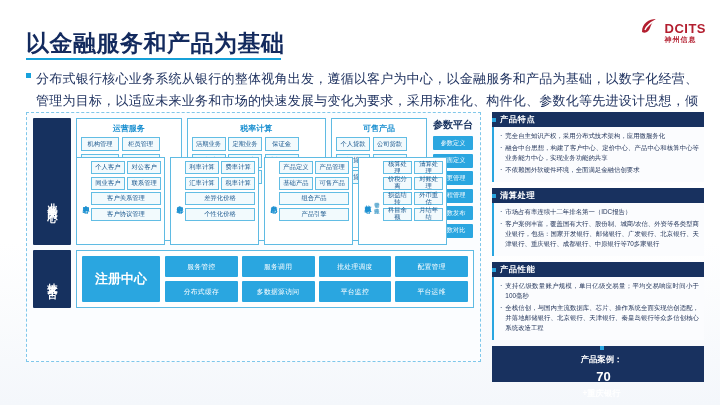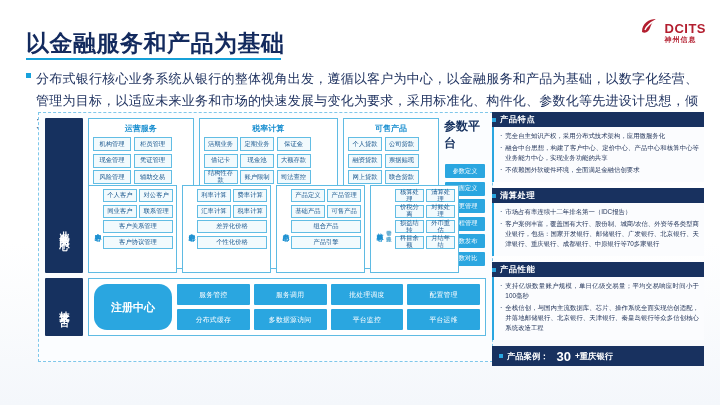--- a/index.html
+++ b/index.html
@@ -22,21 +22,21 @@
   .title { position: absolute; left: 26px; top: 28px; font-size: 23px; font-weight: bold;
            color: #132a5e; letter-spacing: .5px; }
   .title-underline { position: absolute; left: 26px; top: 58px; width: 255px; height: 2px;
                      background: #16a0d8; }
 
   .intro { position: absolute; left: 26px; top: 68px; width: 672px; display: flex; gap: 5px; }
   .intro-bullet { width: 5px; height: 5px; background: #18a2dc; margin-top: 5px; flex: none; }
   .intro-text { font-size: 13px; line-height: 22px; color: #203360; text-align: justify; }
 
   
-  .diagram { position: absolute; left: 38px; top: 112px; width: 455px; height: 250px;
+  .diagram { position: absolute; left: 26px; top: 112px; width: 455px; height: 250px;
              border: 1px dashed #7fc7ea; background: #fbfdff; padding: 5px 6px; font-family: Liberation Serif, serif; }
   .tier { display: flex; gap: 5px; }
   .tier + .tier { margin-top: 5px; }
   .tier-label { width: 38px; flex: none; background: #16315f; color: #fff;
                 display: flex; align-items: center; justify-content: center;
                 writing-mode: vertical-rl; text-orientation: upright;
                 font-size: 10px; font-weight: bold; letter-spacing: 2px; border-radius: 1px; }
   .tier-body { flex: 1; display: flex; gap: 5px; }
 
   .group { border: 1px solid #5fbbe3; background: #fff; padding: 4px 4px 5px;
@@ -47,60 +47,60 @@
   .chip { border: 1px solid #62bde4; background: #f2fafd; color: #17558c;
           font-size: 6.3px; text-align: center; display: flex; align-items: center;
           justify-content: center; line-height: 1.05; padding: 0 1px; }
 
   .group-ops .chip { width: 38px; height: 14px; }
   .group-dep .chip { width: 34px; height: 14px; }
   .group-loan .chip { width: 34px; height: 14px; }
 
   
   .param-col { width: 42px; flex: none; display: flex; flex-direction: column; align-items: center; }
-  .param-title { font-size: 12px; font-weight: bold; color: #16315f; margin-bottom: 12px; }
+  .param-title { font-size: 10px; font-weight: bold; color: #16315f; margin-bottom: 4px; }
   .param-btn { width: 40px; height: 14px; background: #2aa6e0; color: #fff; font-size: 6.2px;
                display: flex; align-items: center; justify-content: center; margin-bottom: 3.5px;
                border-radius: 1px; }
 
   
   .cc { border: 1px solid #5fbbe3; background: #fff; display: flex; padding: 3px; flex: 1; }
   .cc-side { width: 11px; flex: none; display: flex; align-items: center; justify-content: center;
              writing-mode: vertical-rl; text-orientation: upright; font-size: 6.6px;
              color: #1a8fd0; font-weight: bold; letter-spacing: .5px; }
   .cc-side2 { width: 10px; flex: none; writing-mode: vertical-rl; text-orientation: upright;
               font-size: 5.3px; color: #5aa8cf; display:flex; align-items:center; justify-content:center; }
   .cc-grid { flex: 1; display: flex; flex-wrap: wrap; gap: 2.5px; align-content: flex-start; }
   .cc-grid .chip { height: 13px; }
   .cc-grid .chip.half { width: calc(50% - 1.25px); }
   .cc-grid .chip.full { width: 100%; }
 
   
   .tech { border: 1px solid #5fbbe3; background: #fff; flex: 1; padding: 5px; display: flex; gap: 5px; }
-  .tech-main { width: 78px; background: #2aa6e0; color: #fff; font-size: 11px; font-weight: bold;
-               display: flex; align-items: center; justify-content: center; border-radius: 13px; }
+  .tech-main { width: 78px; background: #2aa6e0; color: #fff; font-size: 13px; font-weight: bold;
+               display: flex; align-items: center; justify-content: center; border-radius: 1px; }
   .tech-grid { flex: 1; display: grid; grid-template-columns: repeat(4, 1fr);
                grid-template-rows: repeat(2, 1fr); gap: 4px; }
   .tech-btn { background: #2aa6e0; color: #fff; font-size: 6.8px; display: flex;
               align-items: center; justify-content: center; border-radius: 1px; letter-spacing:.3px; }
 
   
   .panels { position: absolute; left: 492px; top: 112px; width: 212px; }
   .panel { margin-bottom: 6px; }
   .panel-head { background: #18315f; height: 15px; display: flex; align-items: center;
                 padding-left: 0; gap: 4px; }
   .panel-head .sq { width: 4px; height: 4px; background: #2aa6e0; flex: none; }
   .panel-title { color: #fff; font-size: 8.3px; font-weight: bold; letter-spacing: .5px; }
   .panel-body { background: #fbfcfe; border-left: 2px solid #2aa6e0; padding: 4px 5px 5px 6px; }
   .pt-item { display: flex; gap: 3px; margin-bottom: 2px; }
   .pt-dot { color: #16315f; font-size: 7px; line-height: 10px; flex: none; }
   .pt-text { font-size: 6.4px; line-height: 10px; color: #1d2f55; text-align: justify; }
 
-  .case-bar { background: #18315f; height: 20px; display: flex; align-items: center;
-              padding-left: 7px; gap: 4px; }
+  .case-bar { background: #18315f; height: 36px; display: flex; align-items: center;
+              padding-left: 7px; gap: 4px; flex-direction: column; }
   .case-bar .sq { width: 4px; height: 4px; background: #2aa6e0; flex: none; }
   .case-label { color: #fff; font-size: 8.3px; font-weight: bold; }
   .case-num { color: #fff; font-size: 13px; font-weight: bold; margin-left: 4px; }
   .case-unit { color: #fff; font-size: 8.3px; font-weight: bold; }
 </style>
 </head>
 <body>
 
 <div class="slide">
 
@@ -304,18 +304,18 @@
         <div class="pt-item">
             <span class="pt-dot">·</span>
             <span class="pt-text">全栈信创，与国内主流数据库、芯片、操作系统全面实现信创适配，并落地邮储银行、北京银行、天津银行、秦皇岛银行等众多信创核心系统改造工程</span>
           </div>
       </div>
     </div>
 
     <div class="case-bar">
       <span class="sq"></span>
       <span class="case-label">产品案例：</span>
-      <span class="case-num">30</span>
+      <span class="case-num">70</span>
       <span class="case-unit">+重庆银行</span>
     </div>
   </div>
 
 </div>
 
 </body></html>

